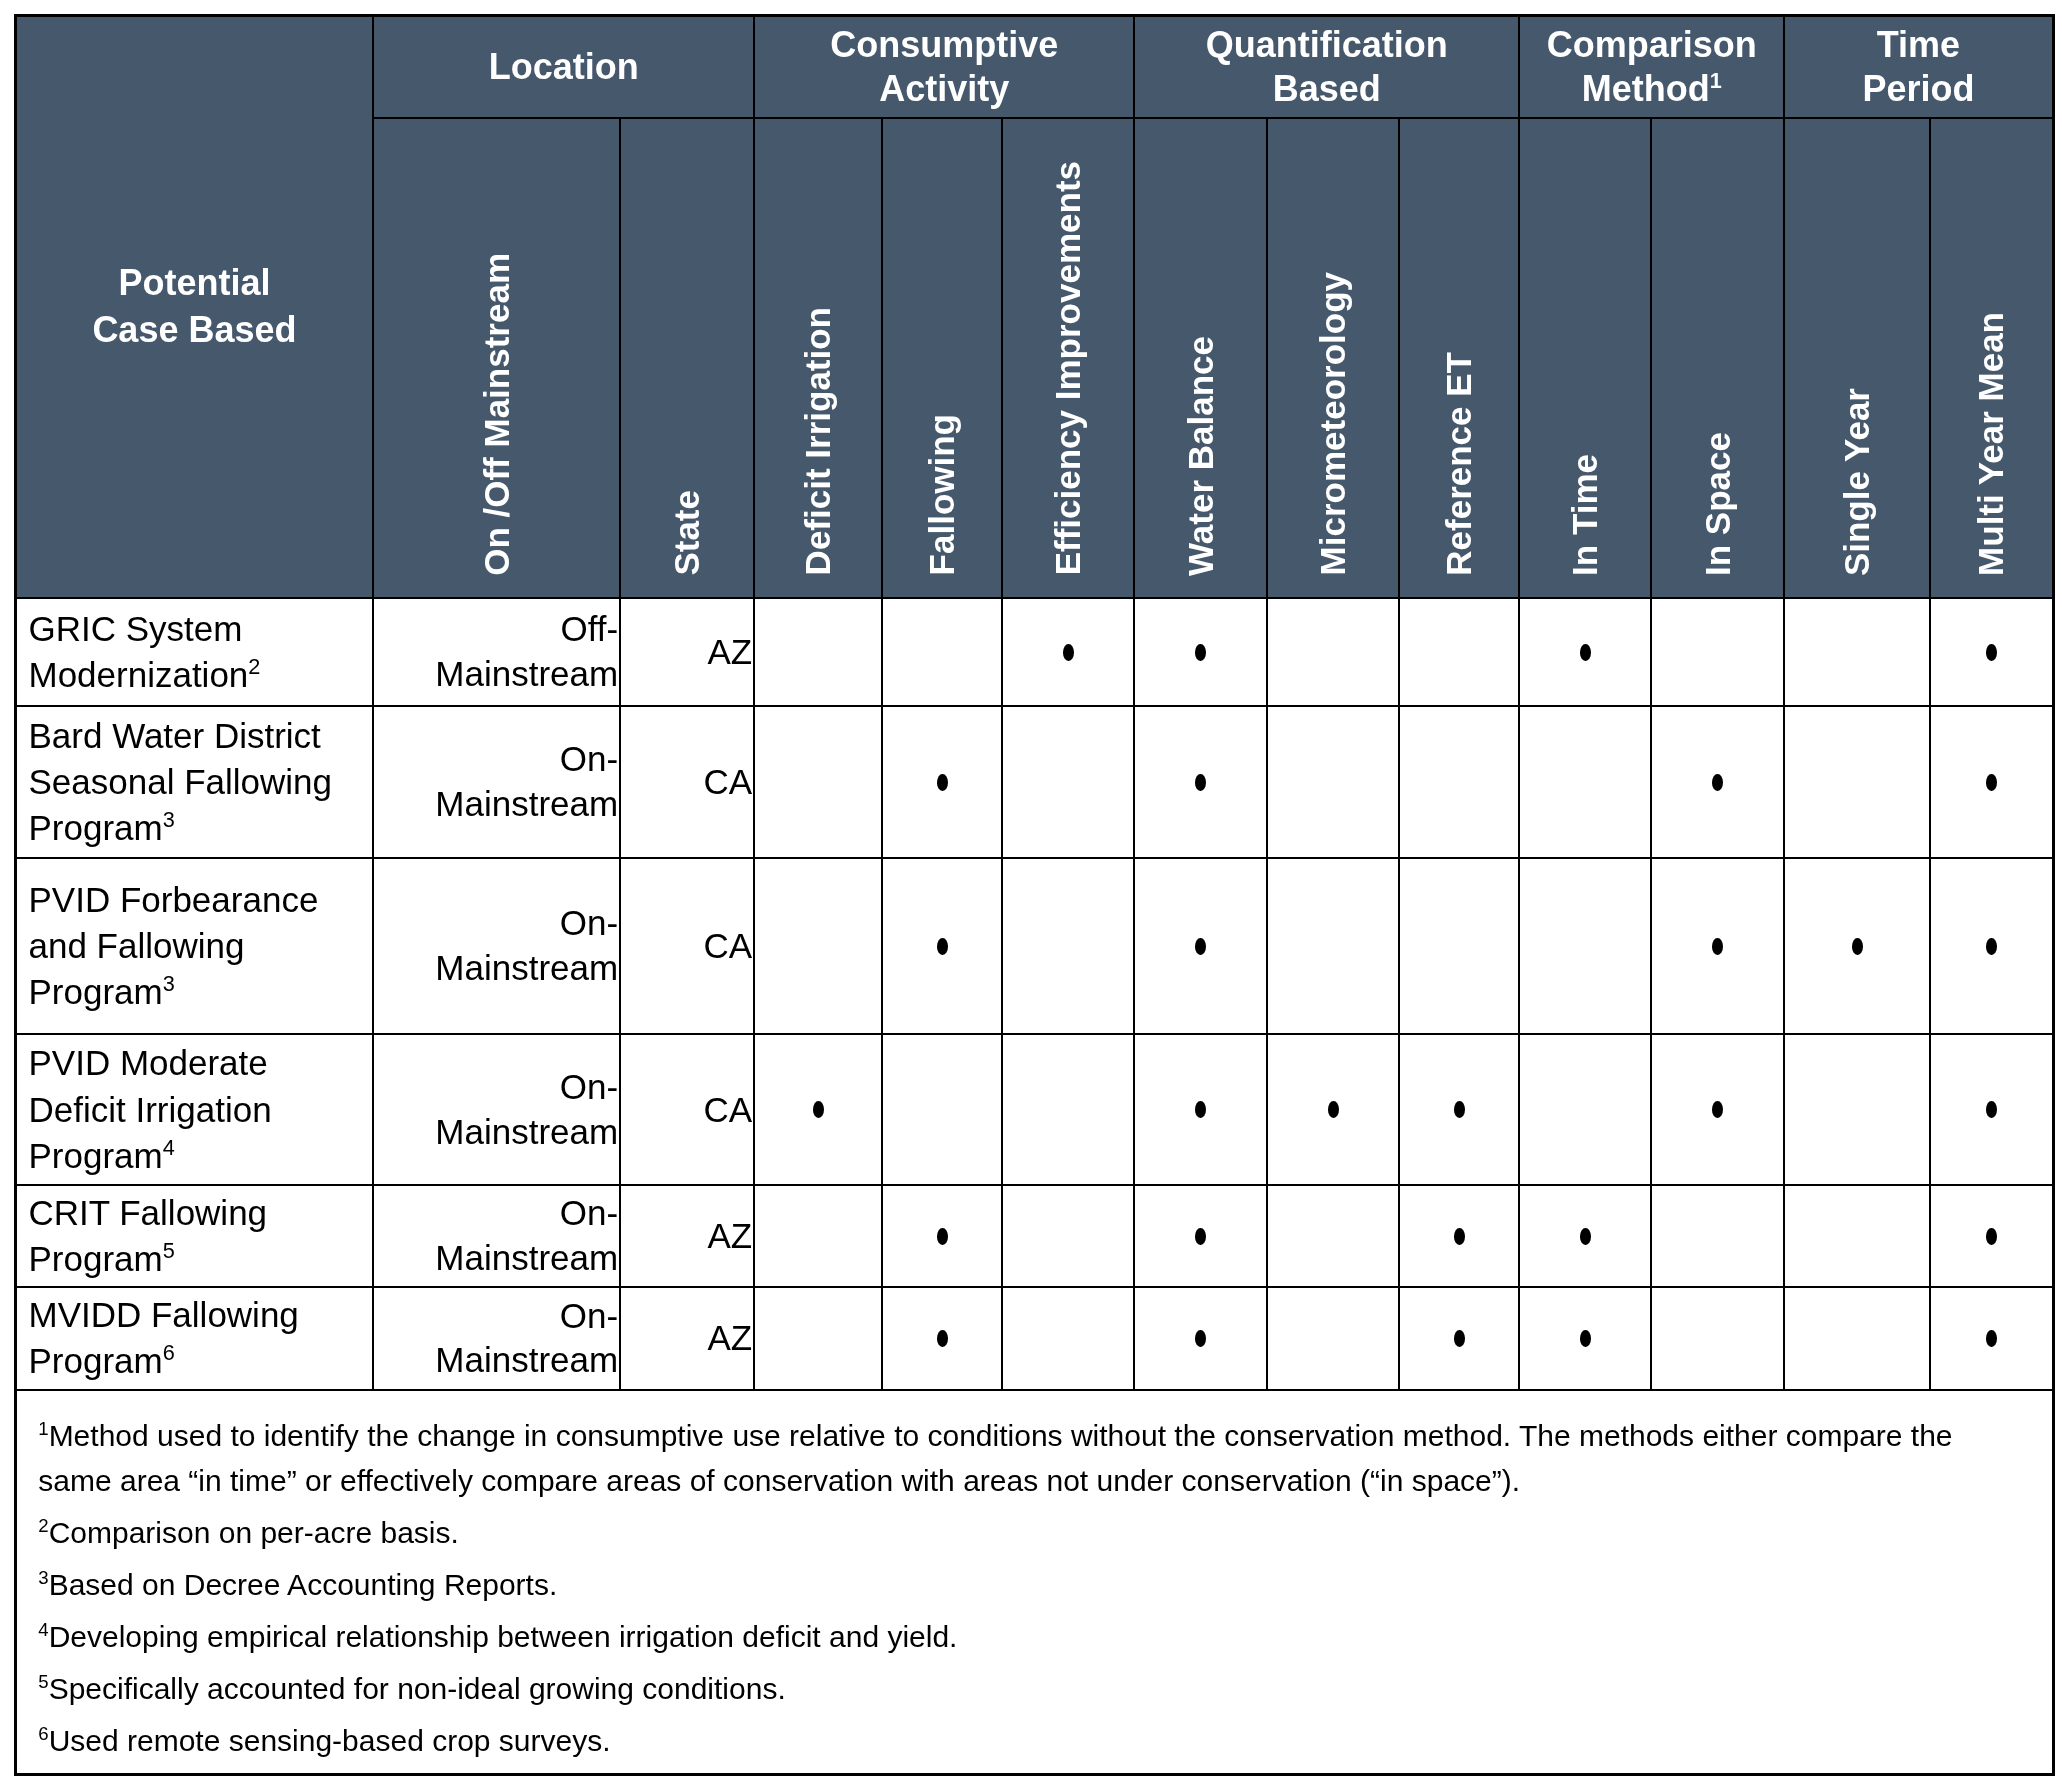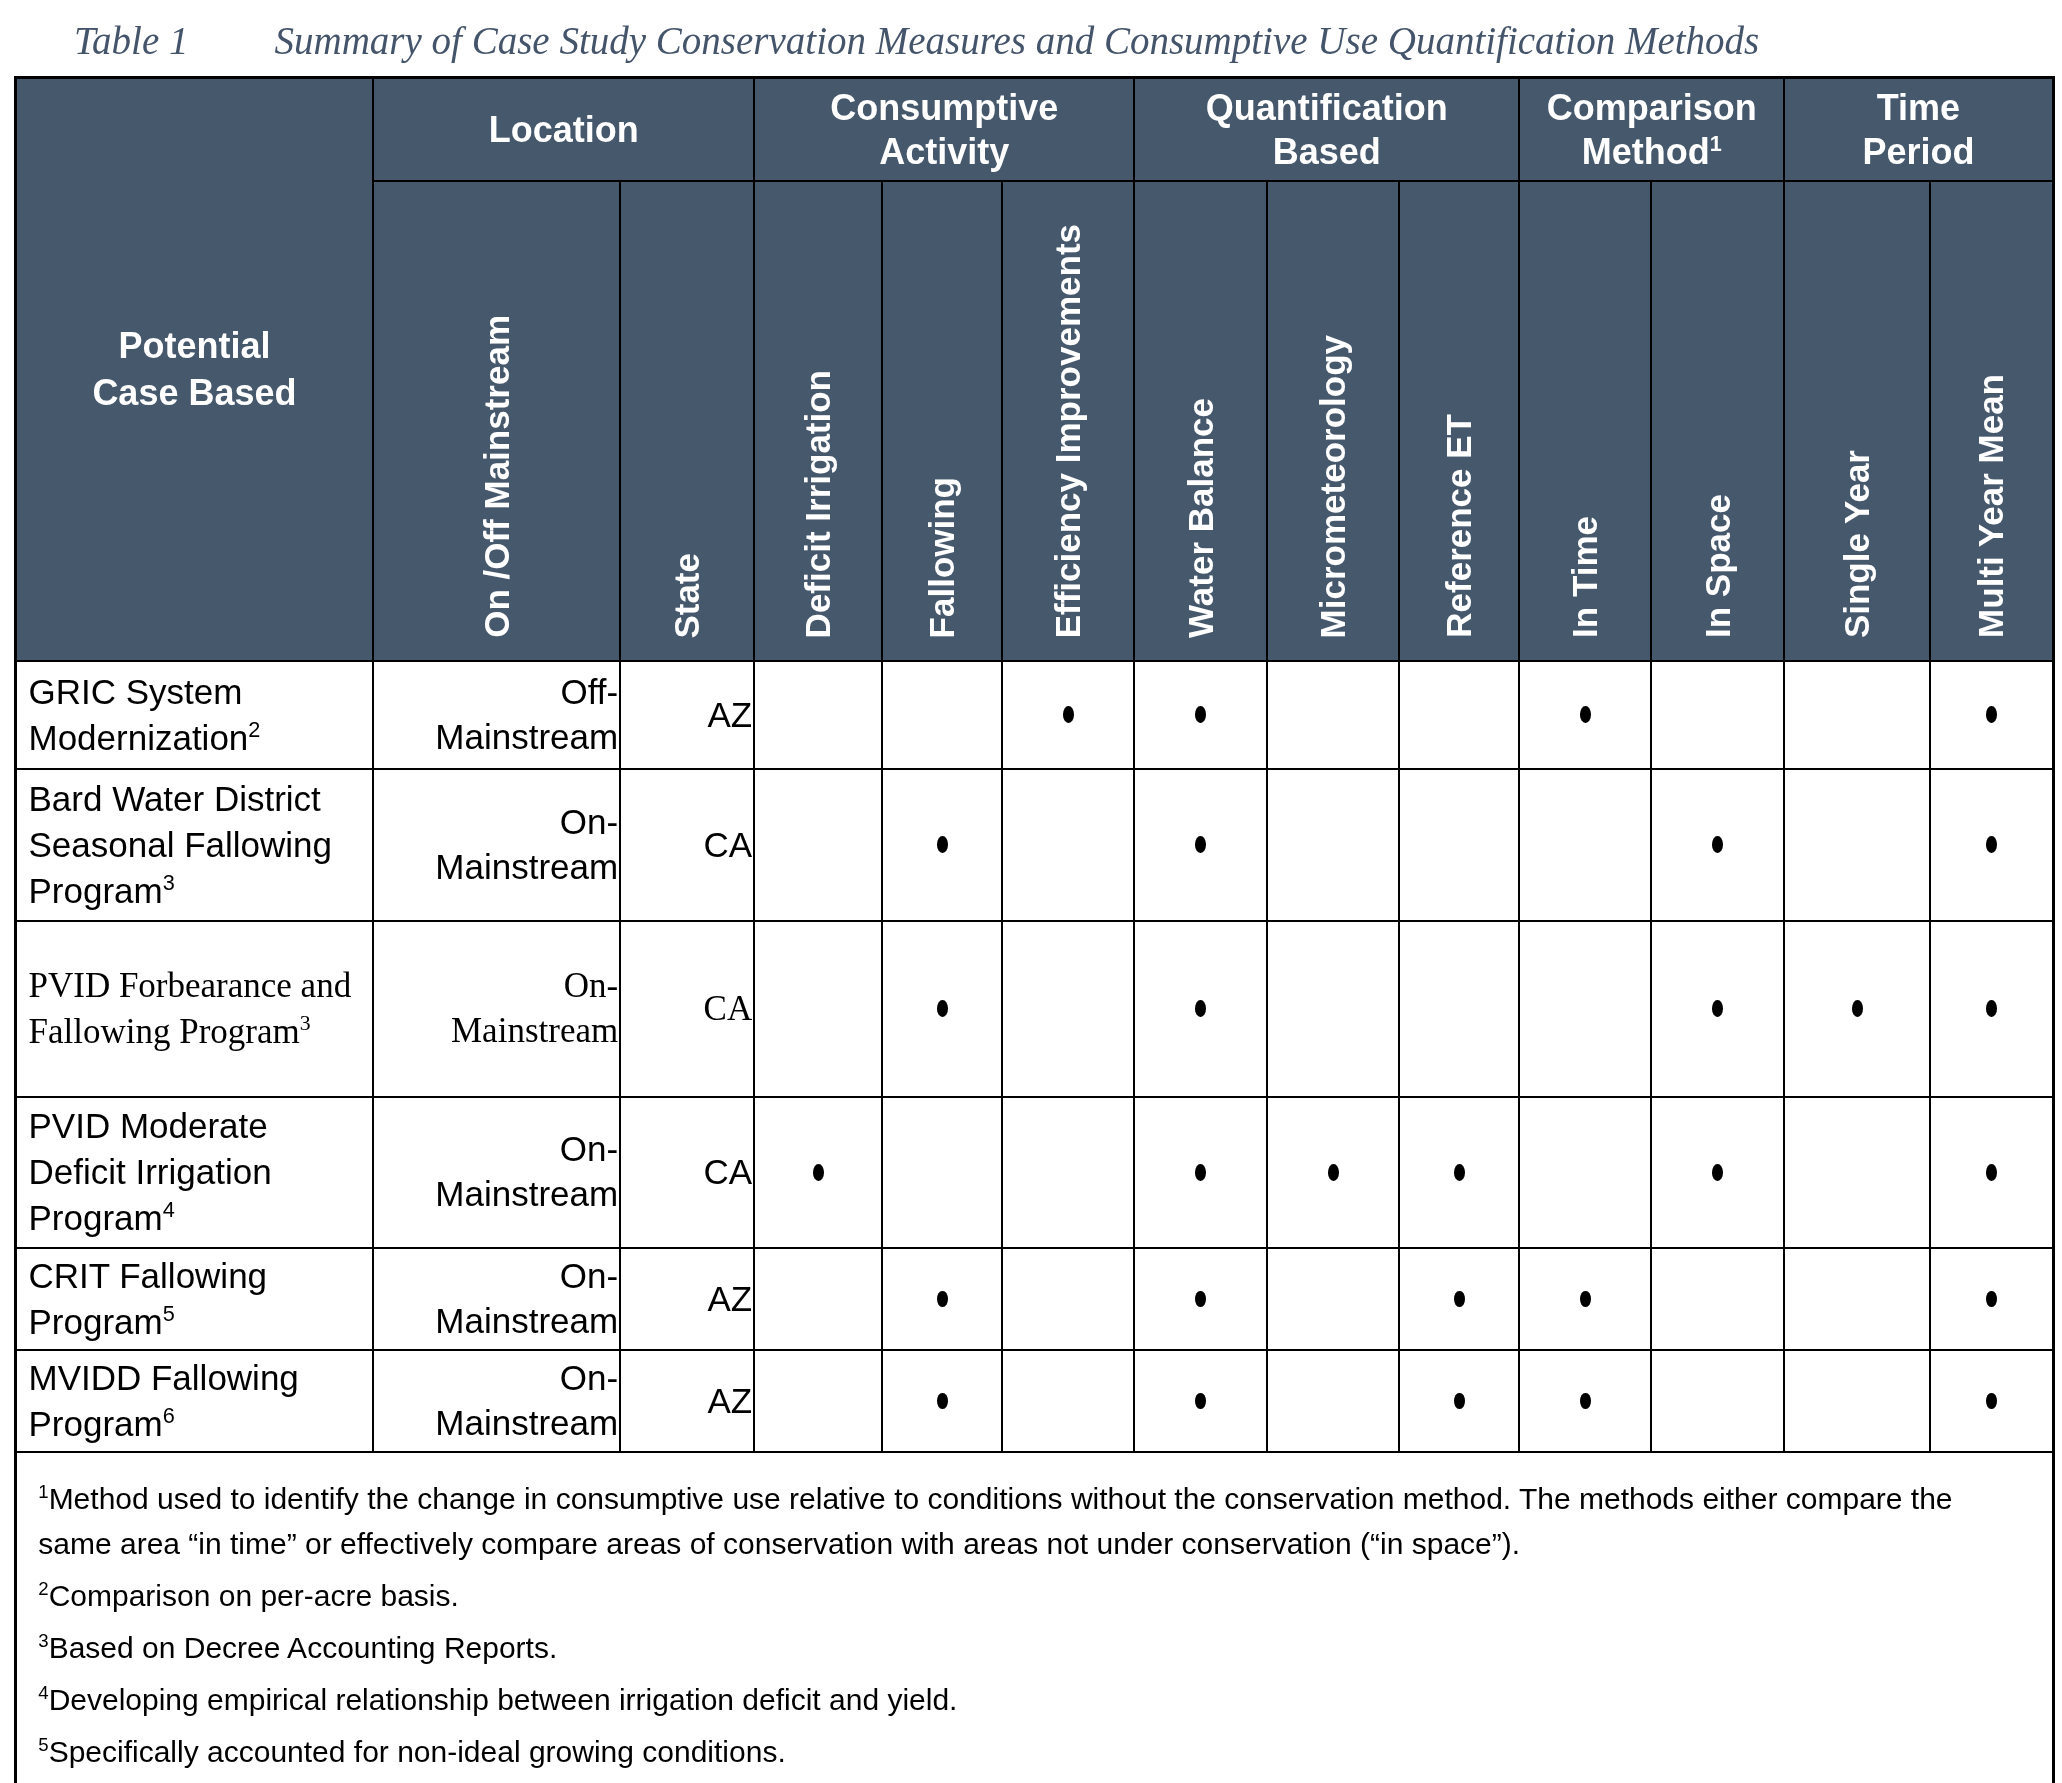--- a/index.html
+++ b/index.html
@@ -76,21 +76,21 @@
     vertical-align: middle;
     font-size: 36px;
     line-height: 1.3;
     border-bottom: 3.9px solid #000000;
   }
   th.corner .cspan { display: inline-block; max-width: 206px; }
 
   tbody td { font-size: 35px; border-bottom: 2.9px solid #000000; }
   tbody tr:nth-child(1) { height: 108px; }
   tbody tr:nth-child(2) { height: 152px; }
-  tbody tr:nth-child(3) { height: 176px; font-family: Liberation Serif, serif; }
+  tbody tr:nth-child(3) { height: 176px; }
   tbody tr:nth-child(4) { height: 151px; }
   tbody tr:nth-child(5) { height: 101px; }
   tbody tr:nth-child(6) { height: 101px; padding-left: 29px; }
 
   td.case {
     text-align: left;
     vertical-align: middle;
     padding: 3.9px 7.8px 3.9px 11.8px;
     line-height: 1.32;
   }
@@ -120,23 +120,20 @@
     font-size: 30px;
     line-height: 45px;
   }
   td.fns .fn sup { font-size: 0.62em; }
 </style>
 </head>
 <body>
 
 <div>
 
-  <div class="caption">
-    <span class="cap-label">Table 1</span><span>Summary of Case Study Conservation Measures and Consumptive Use Quantification Methods</span>
-  </div>
 
   <table class="cs">
     <colgroup>
       <col style="width:358px">
         <col style="width:247px">
         <col style="width:134px">
       <col style="width:128px">
         <col style="width:120px">
         <col style="width:132px">
       <col style="width:133px">

